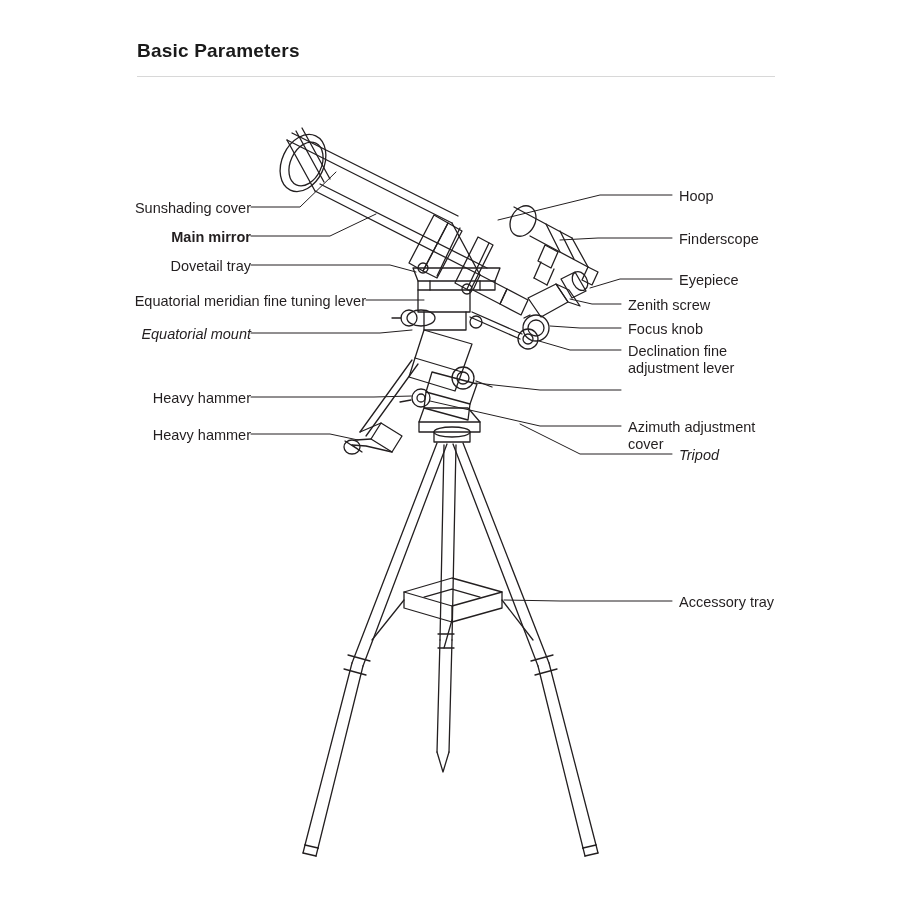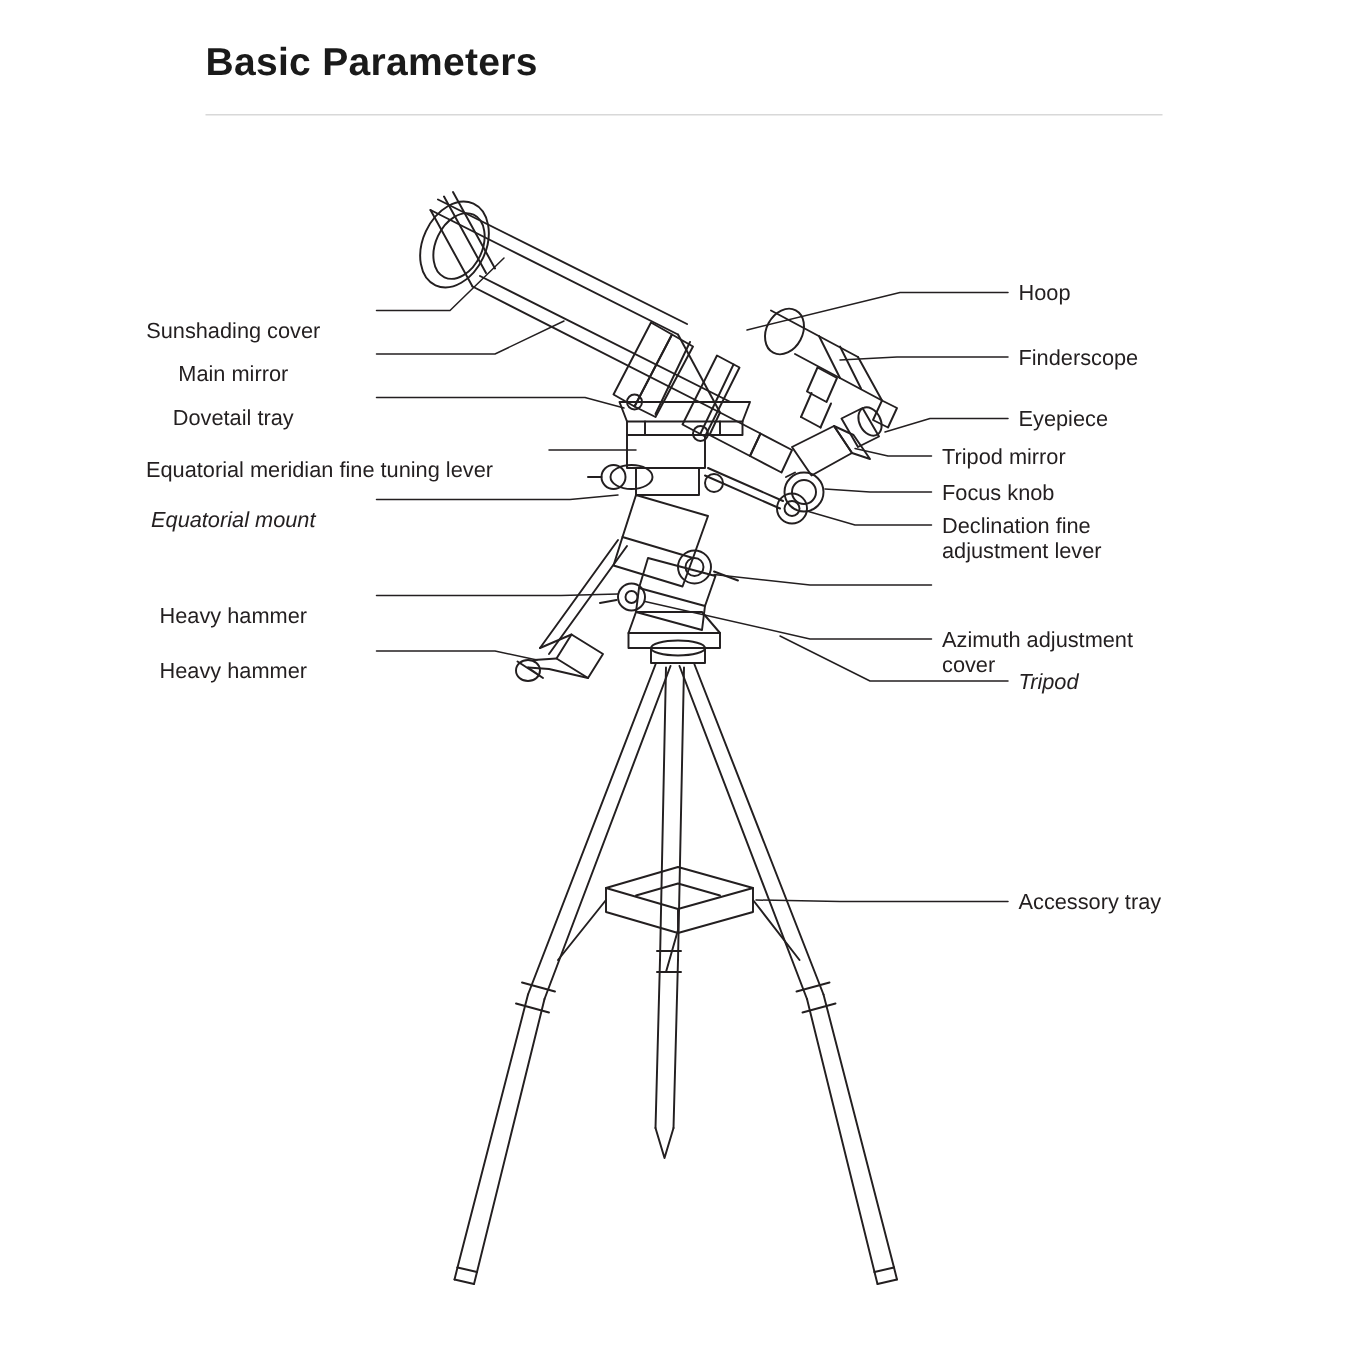--- a/index.html
+++ b/index.html
@@ -17,44 +17,43 @@
   }
   #page {
     position: absolute;
     left: 0; top: 0;
     width: 900px;
     height: 900px;
   }
   #title {
     position: absolute;
     left: 137px;
-    top: 26px;
-    font-size: 26px;
+    top: 40px;
+    font-size: 19px;
     font-weight: bold;
     letter-spacing: 0.2px;
     color: #1a1a1a;
   }
   #title-rule {
     position: absolute;
     left: 137px;
     top: 76px;
     width: 638px;
     height: 1px;
     background: #d8d8d8;
   }
   .label {
     position: absolute;
     font-size: 14.5px;
     line-height: 17px;
     color: #231f20;
     white-space: nowrap;
   }
   .label.right-align {
-    text-align: center;
-    margin-top: 13px;
+    text-align: right;
   }
   .label.two-line {
     white-space: normal;
     width: 160px;
   }
   #figure {
     position: absolute;
     left: 0;
     top: 0;
     width: 900px;
@@ -251,30 +250,30 @@
         <path d="M621 390 L540 390 L476 383"></path>
         <path d="M621 426 L540 426 L430 401"></path>
         <path d="M672 454 L580 454 L520 424"></path>
         <path d="M672 601 L560 601 L504 600"></path>
       </g>
 
     </g>
   </svg>
 
   <div class="label right-align" style="left:60px; top:200px; width:191px;">Sunshading cover</div>
-  <div class="label right-align" style="left:60px; top:229px; width:191px;">Main mirror</div>
+  <div class="label right-align" style="left:60px; top:229px; width:191px;font-weight:bold;">Main mirror</div>
   <div class="label right-align" style="left:60px; top:258px; width:191px;">Dovetail tray</div>
   <div class="label right-align" style="left:60px; top:293px; width:306px;">Equatorial meridian fine tuning lever</div>
   <div class="label right-align" style="left:60px; top:326px; width:191px;font-style:italic;">Equatorial mount</div>
   <div class="label right-align" style="left:60px; top:390px; width:191px;">Heavy hammer</div>
   <div class="label right-align" style="left:60px; top:427px; width:191px;">Heavy hammer</div>
 
   <div class="label" style="left:679px; top:188px;text-align:right;">Hoop</div>
   <div class="label" style="left:679px; top:231px;">Finderscope</div>
   <div class="label" style="left:679px; top:272px;">Eyepiece</div>
-  <div class="label" style="left:628px; top:297px;">Tripod mirror</div>
+  <div class="label" style="left:628px; top:297px;">Zenith screw</div>
   <div class="label" style="left:628px; top:321px;">Focus knob</div>
   <div class="label two-line" style="left:628px; top:343px;">Declination fine adjustment lever</div>
   <div class="label two-line" style="left:628px; top:419px;">Azimuth adjustment cover</div>
   <div class="label" style="left:679px; top:447px;font-style:italic;">Tripod</div>
   <div class="label" style="left:679px; top:594px;">Accessory tray</div>
 
 </div>
 
 </body></html>

